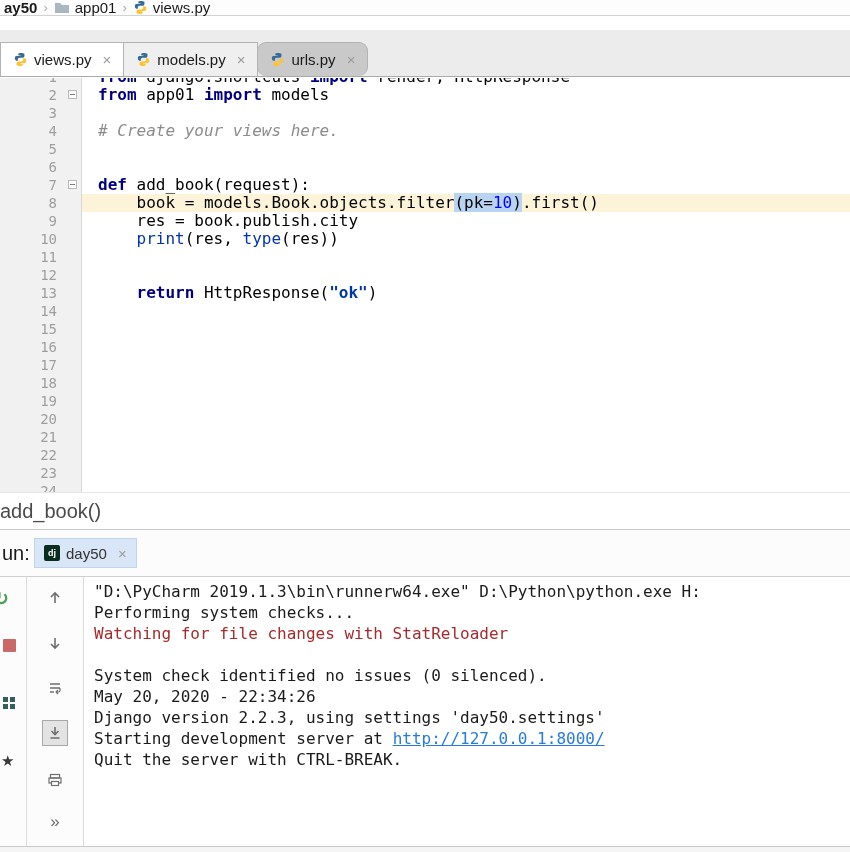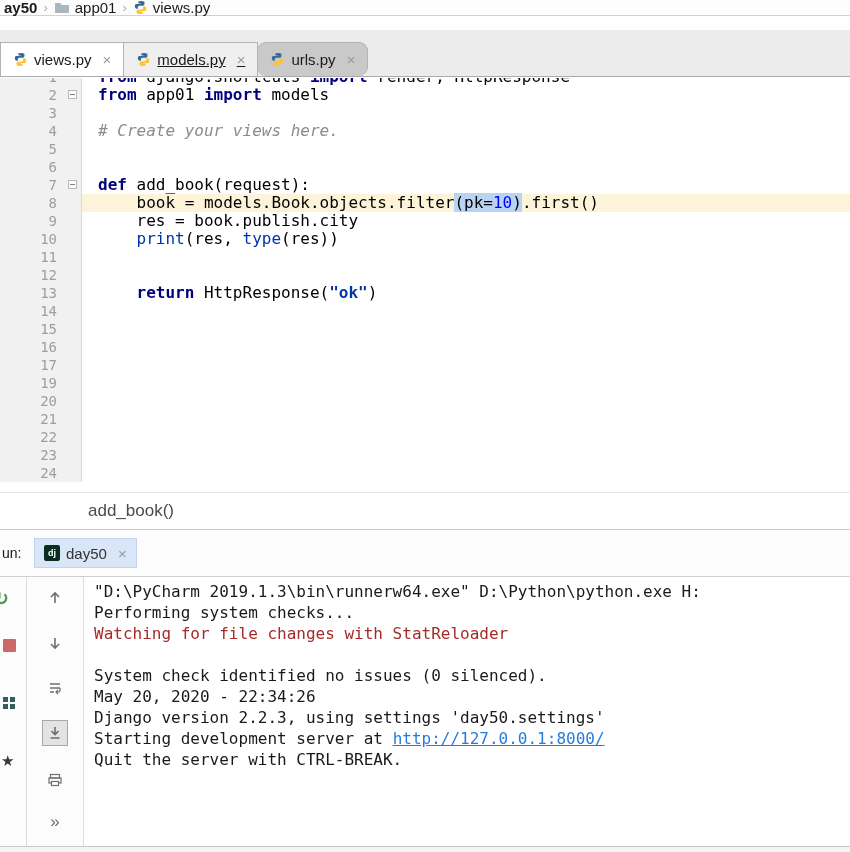--- a/index.html
+++ b/index.html
@@ -13,21 +13,21 @@
   .nav-item { display:flex; align-items:center; gap:5px; padding:0 2px; }
   .nav-first { font-weight:700; }
   .nav-sep { color:#ADADAD; font-size:13px; padding:0 4px; }
 
   
   .tabbar { position:absolute; top:30px; left:0; right:0; height:47px; background:#ECECEC;
             border-bottom:1px solid #ABABAB; display:flex; align-items:flex-end; }
   .tab { height:34px; display:flex; align-items:center; gap:6px; padding:0 12px;
          font-size:15px; color:#1A1A1A; border:1px solid #B3B3B3; border-bottom:none; margin-right:-1px; }
   .tab.t1 { background:#FFFFFF; }
-  .tab.t2 { background:#EFEFEF;text-decoration:underline; }
+  .tab.t2 { background:#EFEFEF; }
   .tab.t3 { background:#C9C9C9;border-radius:9px; }
   .tab-close { color:#9A9A9A; font-size:15px; margin-left:5px; }
 
   
   .editor { position:absolute; top:78px; left:0; right:0; height:414px; overflow:hidden; background:#fff; }
   .editor-content { position:absolute; top:-10px; left:0; right:0; }
   .code-row { display:flex; height:18px; line-height:18px;
               font-family:"DejaVu Sans Mono", monospace; font-size:16px; white-space:pre; }
   .ln { width:82px; flex:none; background:#F1F1F1; border-right:1px solid #D9D9D9;
         color:#9E9E9E; text-align:right; padding-right:24px; font-size:14px; }
@@ -38,26 +38,26 @@
   .bi { color:#0033B3; }
   .nm { color:#0000FF; }
   .st { color:#0037A6; font-weight:bold; }
   .m  { background:#B8D4F2; }
   .fold { position:absolute; left:68px; width:9px; height:9px; background:#FDFDFD; border:1px solid #B9B9B9; }
   .fold::after { content:""; display:block; margin:3px 1px 0 1px; height:1px; background:#808080; }
 
   
   .crumb2 { position:absolute; top:492px; left:0; right:0; height:38px; background:#FFFFFF;
             border-top:1px solid #E6E6E6; border-bottom:1px solid #C9C9C9;
-            display:flex; align-items:center; padding-left:88px; font-size:17px; color:#4A4A4A; }
+            display:flex; align-items:center; font-size:20px; color:#4A4A4A; }
 
   
   .runbar { position:absolute; top:530px; left:0; right:0; height:47px; background:#FCFCFC;
             border-bottom:1px solid #CFCFCF; display:flex; align-items:center; }
-  .run-label { font-size:14px; color:#1A1A1A; margin-left:2px; width:30px; }
+  .run-label { font-size:20px; color:#1A1A1A; margin-left:2px; width:30px; }
   .run-tab { margin-left:2px; height:30px; background:#D8E6F7; border:1px solid #C0D4EC;
              display:flex; align-items:center; gap:6px; padding:0 9px; font-size:15px; color:#333; }
   .dj { width:16px; height:16px; background:#092E20; border-radius:2px; color:#fff;
         font-weight:bold; font-size:9px; display:flex; align-items:center; justify-content:center; }
 
   
   .console { position:absolute; top:577px; left:0; right:0; height:269px; background:#fff; }
   .col-a { position:absolute; left:0; top:0; bottom:0; width:27px; background:#FCFCFC;
            border-right:1px solid #DCDCDC; overflow:hidden; }
   .col-b { position:absolute; left:27px; top:0; bottom:0; width:57px; background:#FCFCFC;
@@ -159,20 +159,21 @@
         <div class="code-row current"><div class="ln">8</div><div class="code-cell"><span class="pl">    book = models.Book.objects.filter</span><span class="pl m">(</span><span class="pl m">pk=</span><span class="nm m">10</span><span class="pl m">)</span><span class="pl">.first()</span></div></div>
         <div class="code-row"><div class="ln">9</div><div class="code-cell"><span class="pl">    res = book.publish.city</span></div></div>
         <div class="code-row"><div class="ln">10</div><div class="code-cell"><span class="pl">    </span><span class="bi">print</span><span class="pl">(res, </span><span class="bi">type</span><span class="pl">(res))</span></div></div>
         <div class="code-row"><div class="ln">11</div><div class="code-cell"></div></div>
         <div class="code-row"><div class="ln">12</div><div class="code-cell"></div></div>
         <div class="code-row"><div class="ln">13</div><div class="code-cell"><span class="pl">    </span><span class="kw">return</span><span class="pl"> HttpResponse(</span><span class="st">"ok"</span><span class="pl">)</span></div></div>
         <div class="code-row"><div class="ln">14</div><div class="code-cell"></div></div>
         <div class="code-row"><div class="ln">15</div><div class="code-cell"></div></div>
         <div class="code-row"><div class="ln">16</div><div class="code-cell"></div></div>
         <div class="code-row"><div class="ln">17</div><div class="code-cell"></div></div>
+        <div class="code-row"><div class="ln">18</div><div class="code-cell"></div></div>
         <div class="code-row"><div class="ln">19</div><div class="code-cell"></div></div>
         <div class="code-row"><div class="ln">20</div><div class="code-cell"></div></div>
         <div class="code-row"><div class="ln">21</div><div class="code-cell"></div></div>
         <div class="code-row"><div class="ln">22</div><div class="code-cell"></div></div>
         <div class="code-row"><div class="ln">23</div><div class="code-cell"></div></div>
         <div class="code-row"><div class="ln">24</div><div class="code-cell"></div></div>
       </div>
     <div class="fold" style="top:12px;"></div>
     <div class="fold" style="top:102px;"></div>
   </div>

